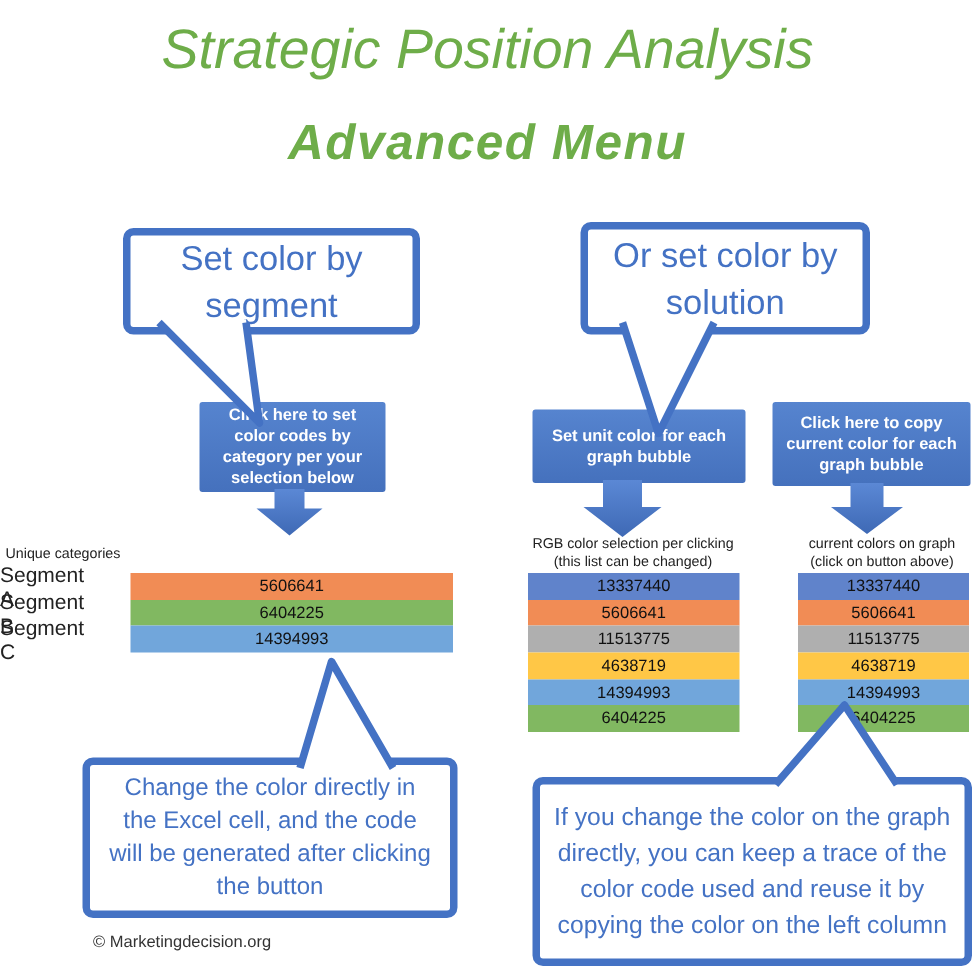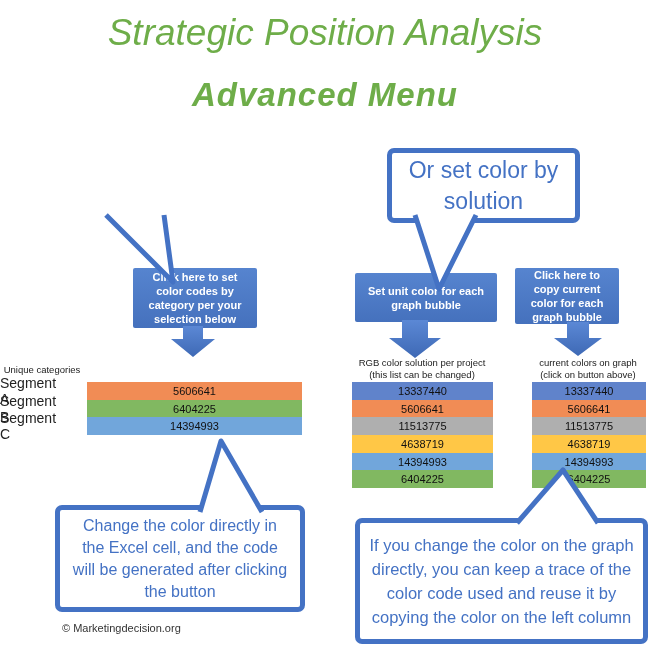--- a/index.html
+++ b/index.html
@@ -15,21 +15,21 @@
          text-align:center;z-index:2}
   #callout-segment{left:82px;top:152px;width:198px;height:71px;font-size:23px;line-height:31px}
   #callout-solution{left:387px;top:148px;width:193px;height:75px;font-size:23px;line-height:31px}
   #callout-change{left:55px;top:505px;width:250px;height:107px;font-size:16px;line-height:22px;padding:4px 12px}
   #callout-trace{left:355px;top:518px;width:293px;height:126px;font-size:16.5px;line-height:24px;padding:4px 6px}
   .btn{position:absolute;background:linear-gradient(180deg,#5684cf,#4571bd);color:#fff;
        font-size:11px;font-weight:700;line-height:14px;display:flex;align-items:center;
        justify-content:center;text-align:center;border-radius:2px;padding:4px 6px;z-index:3}
   #btn-category{left:133px;top:268px;width:124px;height:60px}
   #btn-unit{left:355px;top:273px;width:142px;height:49px}
-  #btn-copy{left:515px;top:268px;width:104px;height:56px}
+  #btn-copy{left:515px;top:268px;width:132px;height:56px}
   .tbl-head{position:absolute;font-size:9.5px;color:#222;text-align:center;line-height:11.5px;z-index:1}
   #cat-col1-head{left:0px;top:364px;width:84px}
   #cat-col2-head{left:87px;top:364px;width:215px}
   #proj-head{left:342px;top:357px;width:160px}
   #cur-head{left:526px;top:357px;width:124px}
   .rows{position:absolute;display:flex;flex-direction:column;z-index:1}
   #category-rows{left:0;top:382px;width:302px}
   #project-rows{left:352px;top:382px;width:141px}
   #current-rows{left:532px;top:382px;width:114px}
   .trow{display:flex;height:17.7px}
@@ -42,20 +42,23 @@
   .footer{position:absolute;left:62px;top:622px;font-size:11px;color:#333}
 </style>
 </head>
 <body>
 
 <div id="stage">
 
   <div class="title">Strategic Position Analysis</div>
   <div class="subtitle">Advanced Menu</div>
 
+  <div class="callout" id="callout-segment">
+    <span>Set color by segment</span>
+  </div>
   <div class="callout" id="callout-solution">
     <span>Or set color by solution</span>
   </div>
   <div class="callout" id="callout-change">
     <span>Change the color directly in the Excel cell, and the code will be generated after clicking the button</span>
   </div>
   <div class="callout" id="callout-trace">
     <span>If you change the color on the graph directly, you can keep a trace of the color code used and reuse it by copying the color on the left column</span>
   </div>
 
@@ -64,21 +67,21 @@
   </div>
   <div class="btn" id="btn-unit">
     <span>Set unit color for each graph bubble</span>
   </div>
   <div class="btn" id="btn-copy">
     <span>Click here to copy current color for each graph bubble</span>
   </div>
 
   <div class="tbl-head" id="cat-col1-head">Unique categories</div>
   <div class="tbl-head" id="proj-head">
-    <div>RGB color solution per project</div>
+    <div>RGB color selection per clicking</div>
     <div>(this list can be changed)</div>
   </div>
   <div class="tbl-head" id="cur-head">
     <div>current colors on graph</div>
     <div>(click on button above)</div>
   </div>
 
   <div class="rows" id="category-rows">
       <div class="trow">
         <div class="tlabel">Segment A</div>

